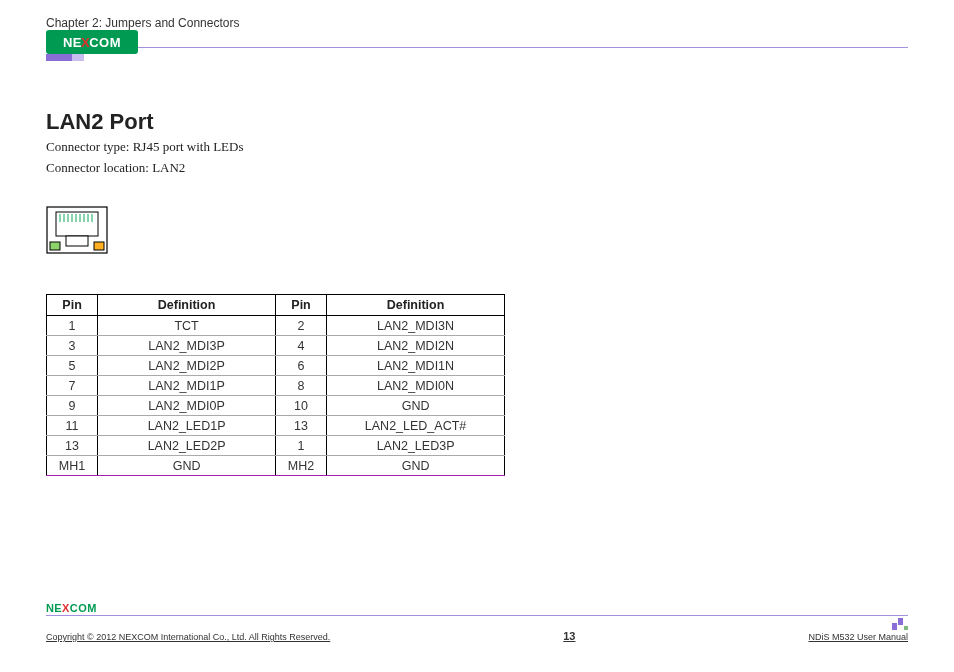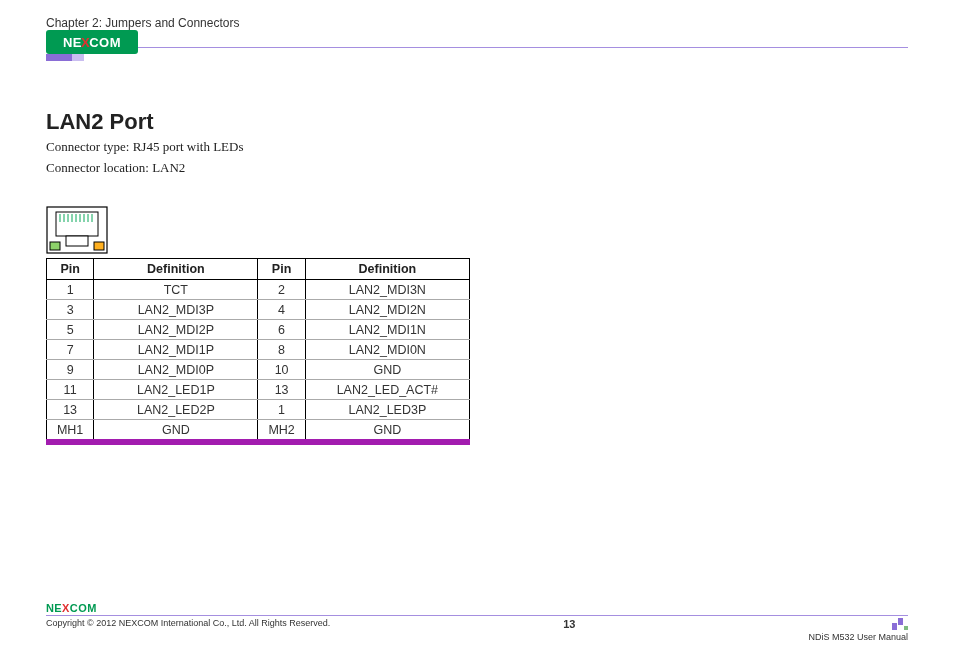--- a/index.html
+++ b/index.html
@@ -77,42 +77,43 @@
     font-family: Liberation Serif, serif;
   }
   .rj45-wrap {
     margin-top: 30px;
   }
   .rj45 {
     width: 62px;
     height: 48px;
   }
   table.pin-table {
+    margin-top: 36px;
     border-collapse: collapse;
     font-size: 12.5px;
-    width: 424px;
+    width: 459px;
   }
   table.pin-table th {
     border: 1px solid #000;
     border-bottom: 1px solid #000;
     font-weight: 700;
     padding: 3px 4px;
     text-align: center;
     background: #fff;
   }
   table.pin-table td {
     border-left: 1px solid #000;
     border-right: 1px solid #000;
     border-bottom: 1px solid #aaa;
     padding: 2.5px 4px;
     text-align: center;
     color: #333;
   }
   table.pin-table tr:last-child td {
-    border-bottom: 6px solid #a21caf;
+    border-bottom: 1px solid #a21caf;
   }
   table.pin-table th:nth-child(1),
   table.pin-table td:nth-child(1),
   table.pin-table th:nth-child(3),
   table.pin-table td:nth-child(3) {
     width: 46px;
   }
   table.pin-table th:nth-child(2),
   table.pin-table td:nth-child(2),
   table.pin-table th:nth-child(4),
@@ -125,22 +126,24 @@
     right: 46px;
     bottom: 30px;
   }
   .footer-bar {
     border-top: 1px solid #a58fe0;
     margin-bottom: 2px;
   }
   .footer-row {
     display: flex;
     justify-content: space-between;
+    align-items: flex-end;
     font-size: 9px;
     color: #333;
+    text-decoration: underline;
   }
   .footer-logo {
     font-family: Arial, sans-serif;
     font-size: 11px;
     font-weight: 700;
     color: #009a52;
     letter-spacing: 0.4px;
     margin-bottom: 1px;
   }
   .footer-logo .x { color: #e03030; }

